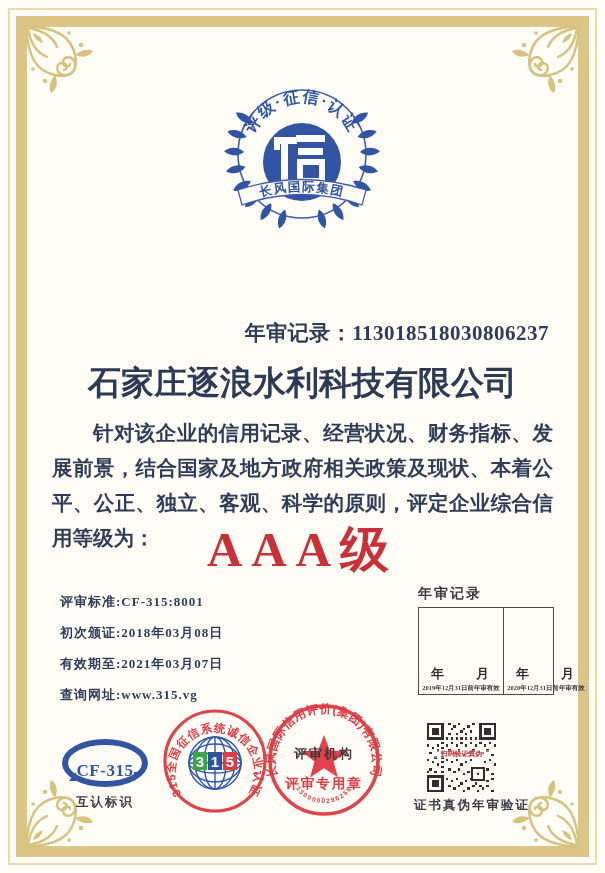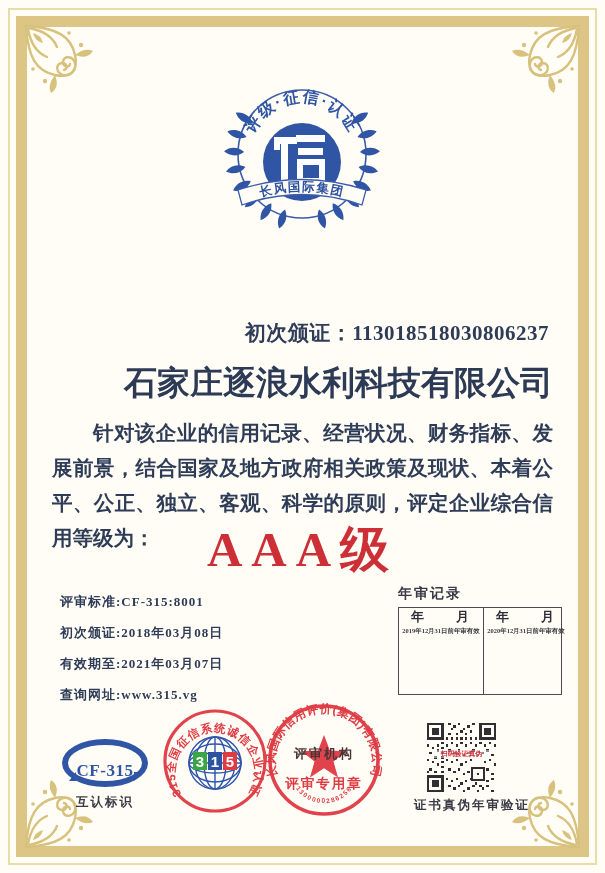--- a/index.html
+++ b/index.html
@@ -23,39 +23,39 @@
     font-size:52px;font-weight:bold;color:#28334d;letter-spacing:5px;white-space:nowrap;
   }
   .credit{
     position:absolute;right:56px;top:319px;font-size:21px;font-weight:bold;color:#2e3c58;
     letter-spacing:.5px;white-space:nowrap;
   }
   .company{
     position:absolute;left:52px;right:52px;top:361px;
     font-family:"Liberation Sans","DejaVu Sans",sans-serif;
     font-size:33px;font-weight:bold;color:#2c3a56;
-    text-align:justify;text-align-last:justify;white-space:nowrap;display:flex;justify-content:flex-end;
+    text-align:justify;text-align-last:justify;white-space:nowrap;display:flex;justify-content:center;
   }
   .company span{flex:0 0 auto;}
   .body-par{
     position:absolute;left:52px;right:52px;top:416px;
     font-size:20.5px;font-weight:bold;color:#2e3c58;line-height:35px;
     text-align:justify;text-indent:2em;margin:0;
   }
   .rating{
     position:absolute;left:0;right:0;top:517px;text-align:center;
     font-size:49px;font-weight:bold;color:#cd2f36;letter-spacing:9px;
   }
   .details{position:absolute;left:60px;top:586px;}
   .details div{font-size:13px;font-weight:bold;color:#2e3c58;line-height:31px;letter-spacing:1px;white-space:nowrap;}
 
-  .annual{position:absolute;left:398px;top:585px;width:164px;}
+  .annual{position:absolute;left:418px;top:585px;width:136px;}
   .annual .annual-title{font-size:14px;font-weight:bold;color:#3a3a46;letter-spacing:2px;margin-bottom:4px;}
   .annual .grid{display:flex;border:1.5px solid #4a4a50;height:86px;background:#fffdf6;}
-  .annual .cell{flex:1;display:flex;flex-direction:column;justify-content:flex-start;align-items:center;padding-bottom:1px;}
+  .annual .cell{flex:1;display:flex;flex-direction:column;justify-content:flex-end;align-items:center;padding-bottom:1px;}
   .annual .cell + .cell{border-left:1.5px solid #4a4a50;}
   .annual .ym{font-size:13px;font-weight:bold;color:#2e2e38;letter-spacing:2px;}
   .annual .note{font-size:7px;color:#3a3a42;transform:scale(.92);white-space:nowrap;font-weight:bold;}
 
   .oval-seal{
     position:absolute;left:62px;top:739px;width:86px;height:48px;
     border:6px solid #2f55a4;border-radius:50%;
     display:flex;align-items:flex-end;justify-content:center;
     color:#2f55a4;font-size:17px;font-weight:bold;letter-spacing:.5px;box-sizing:border-box;
     background:#fffdf6;
@@ -191,21 +191,21 @@
     </g>
 
     <path d="M24,114 Q88,93 152,114 L148,129 Q88,108 28,129 Z" fill="#fffdf6" stroke="#3a5cab" stroke-width="1.3"></path>
     <text font-size="12.5" font-weight="bold" fill="#2c52a0" letter-spacing="1.5" font-family="Liberation Sans, sans-serif">
       <textPath href="#bannerArc" startOffset="50%" text-anchor="middle">长风国际集团</textPath>
     </text>
   </svg>
 
 
   <div class="credit">
-    <span>初次颁证：</span><span>113018518030806237</span>
+    <span>年审记录：</span><span>113018518030806237</span>
   </div>
 
   <div class="company">
       <span>石家庄逐浪水利科技有限公司</span>
     </div>
 
   <p class="body-par">针对该企业的信用记录、经营状况、财务指标、发展前景，结合国家及地方政府相关政策及现状、本着公平、公正、独立、客观、科学的原则，评定企业综合信用等级为：</p>
 
   <div class="rating">AAA级</div>
 

